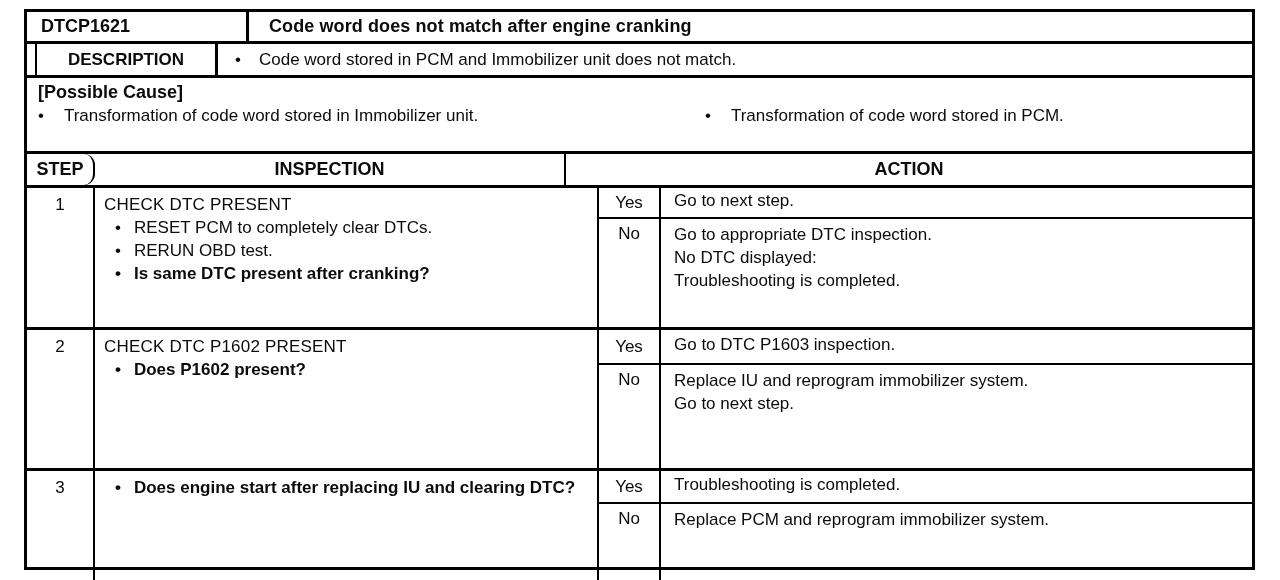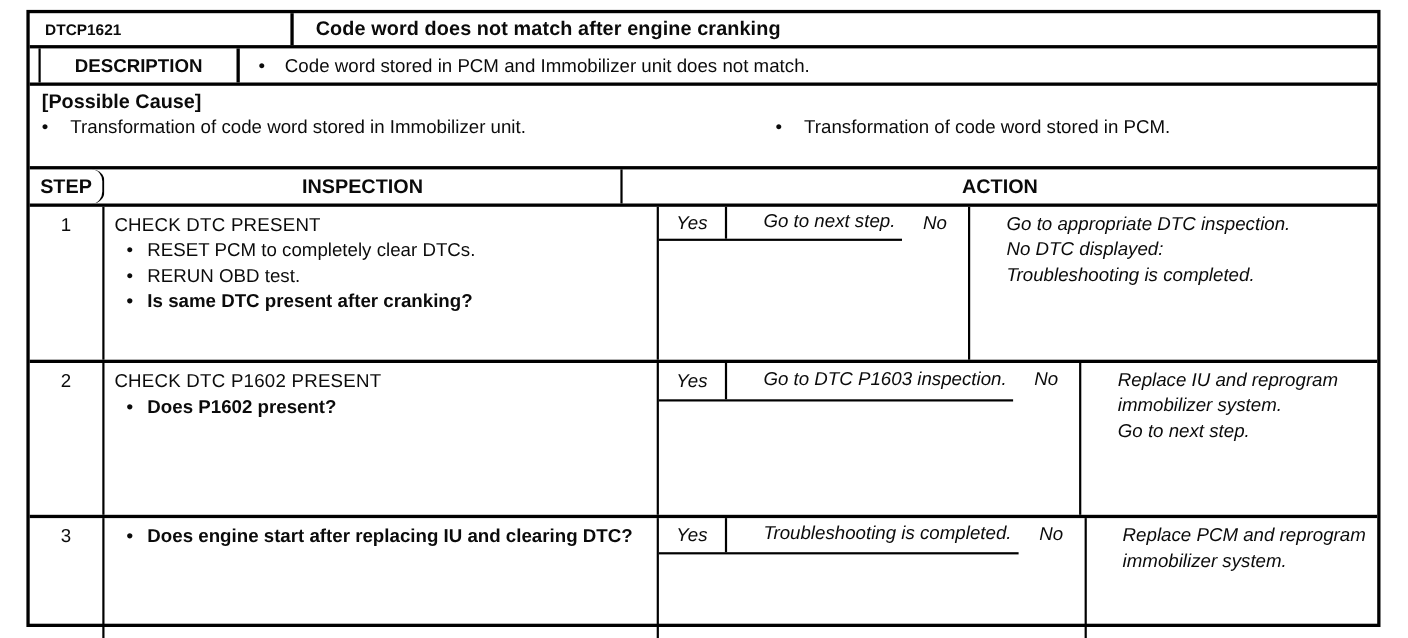--- a/index.html
+++ b/index.html
@@ -16,23 +16,23 @@
     width: 1231px; height: 561px;
     border: 3px solid #000;
     background: #fff;
   }
   .row { display: flex; border-bottom: 3px solid #000; }
   .row:last-child { border-bottom: none; }
 
   
   .r-dtc { height: 32px; align-items: stretch; }
   .dtc-cell {
-    width: 240px; border-right: 3px solid #000;
+    width: 222px; border-right: 3px solid #000;
     display: flex; align-items: center; padding-left: 14px;
-    font-weight: bold; font-size: 14px; text-align: center;
+    font-weight: bold; font-size: 18px; text-align: center;
   }
   .dtc-cell .code { }
   .dtc-title {
     flex: 1; display: flex; align-items: center; padding-left: 20px;
     font-weight: bold; font-size: 18px; letter-spacing: 0.1px;
   }
 
   
   .r-desc { height: 34px; align-items: stretch; }
   .desc-label {
@@ -78,30 +78,30 @@
     font-size: 17px;
   }
   .col-insp {
     width: 504px; border-right: 2px solid #000;
     padding: 5px 8px 0 9px; font-size: 17px; line-height: 23px;
   }
   .insp-title { letter-spacing: 0.2px; }
   .insp-item { display: flex; margin-left: 11px; }
   .insp-item .blt { margin-right: 13px; flex: 0 0 auto; }
   .insp-item.bold { font-weight: bold; }
-  .col-rest { flex: 1; display: flex; flex-direction: row; font-style: italic; }
+  .col-rest { flex: 1; display: flex; flex-direction: column; }
   .sub { display: flex; border-bottom: 2px solid #000; }
   .sub:last-child { border-bottom: none; flex: 1; }
   .yn {
     width: 62px; border-right: 2px solid #000;
     display: flex; justify-content: center; padding-top: 5px;
     font-size: 17px;
   }
   .sub.s-yes .yn { align-items: center; padding-top: 0; }
-  .act { flex: 1; padding: 0 6px 4px 13px; font-size: 17px; line-height: 23px; margin-left: 20px; }
+  .act { flex: 1; padding: 0 6px 4px 13px; font-size: 17px; line-height: 23px; }
   .sub.s-yes .act { display: flex; align-items: center; }
   .sub.s-no .act { padding-top: 4px; }
   .s1-yes { height: 31px; }
   .s2-yes { height: 35px; }
   .s3-yes { height: 33px; }
 </style>
 </head>
 <body>
 
 <div class="page">

